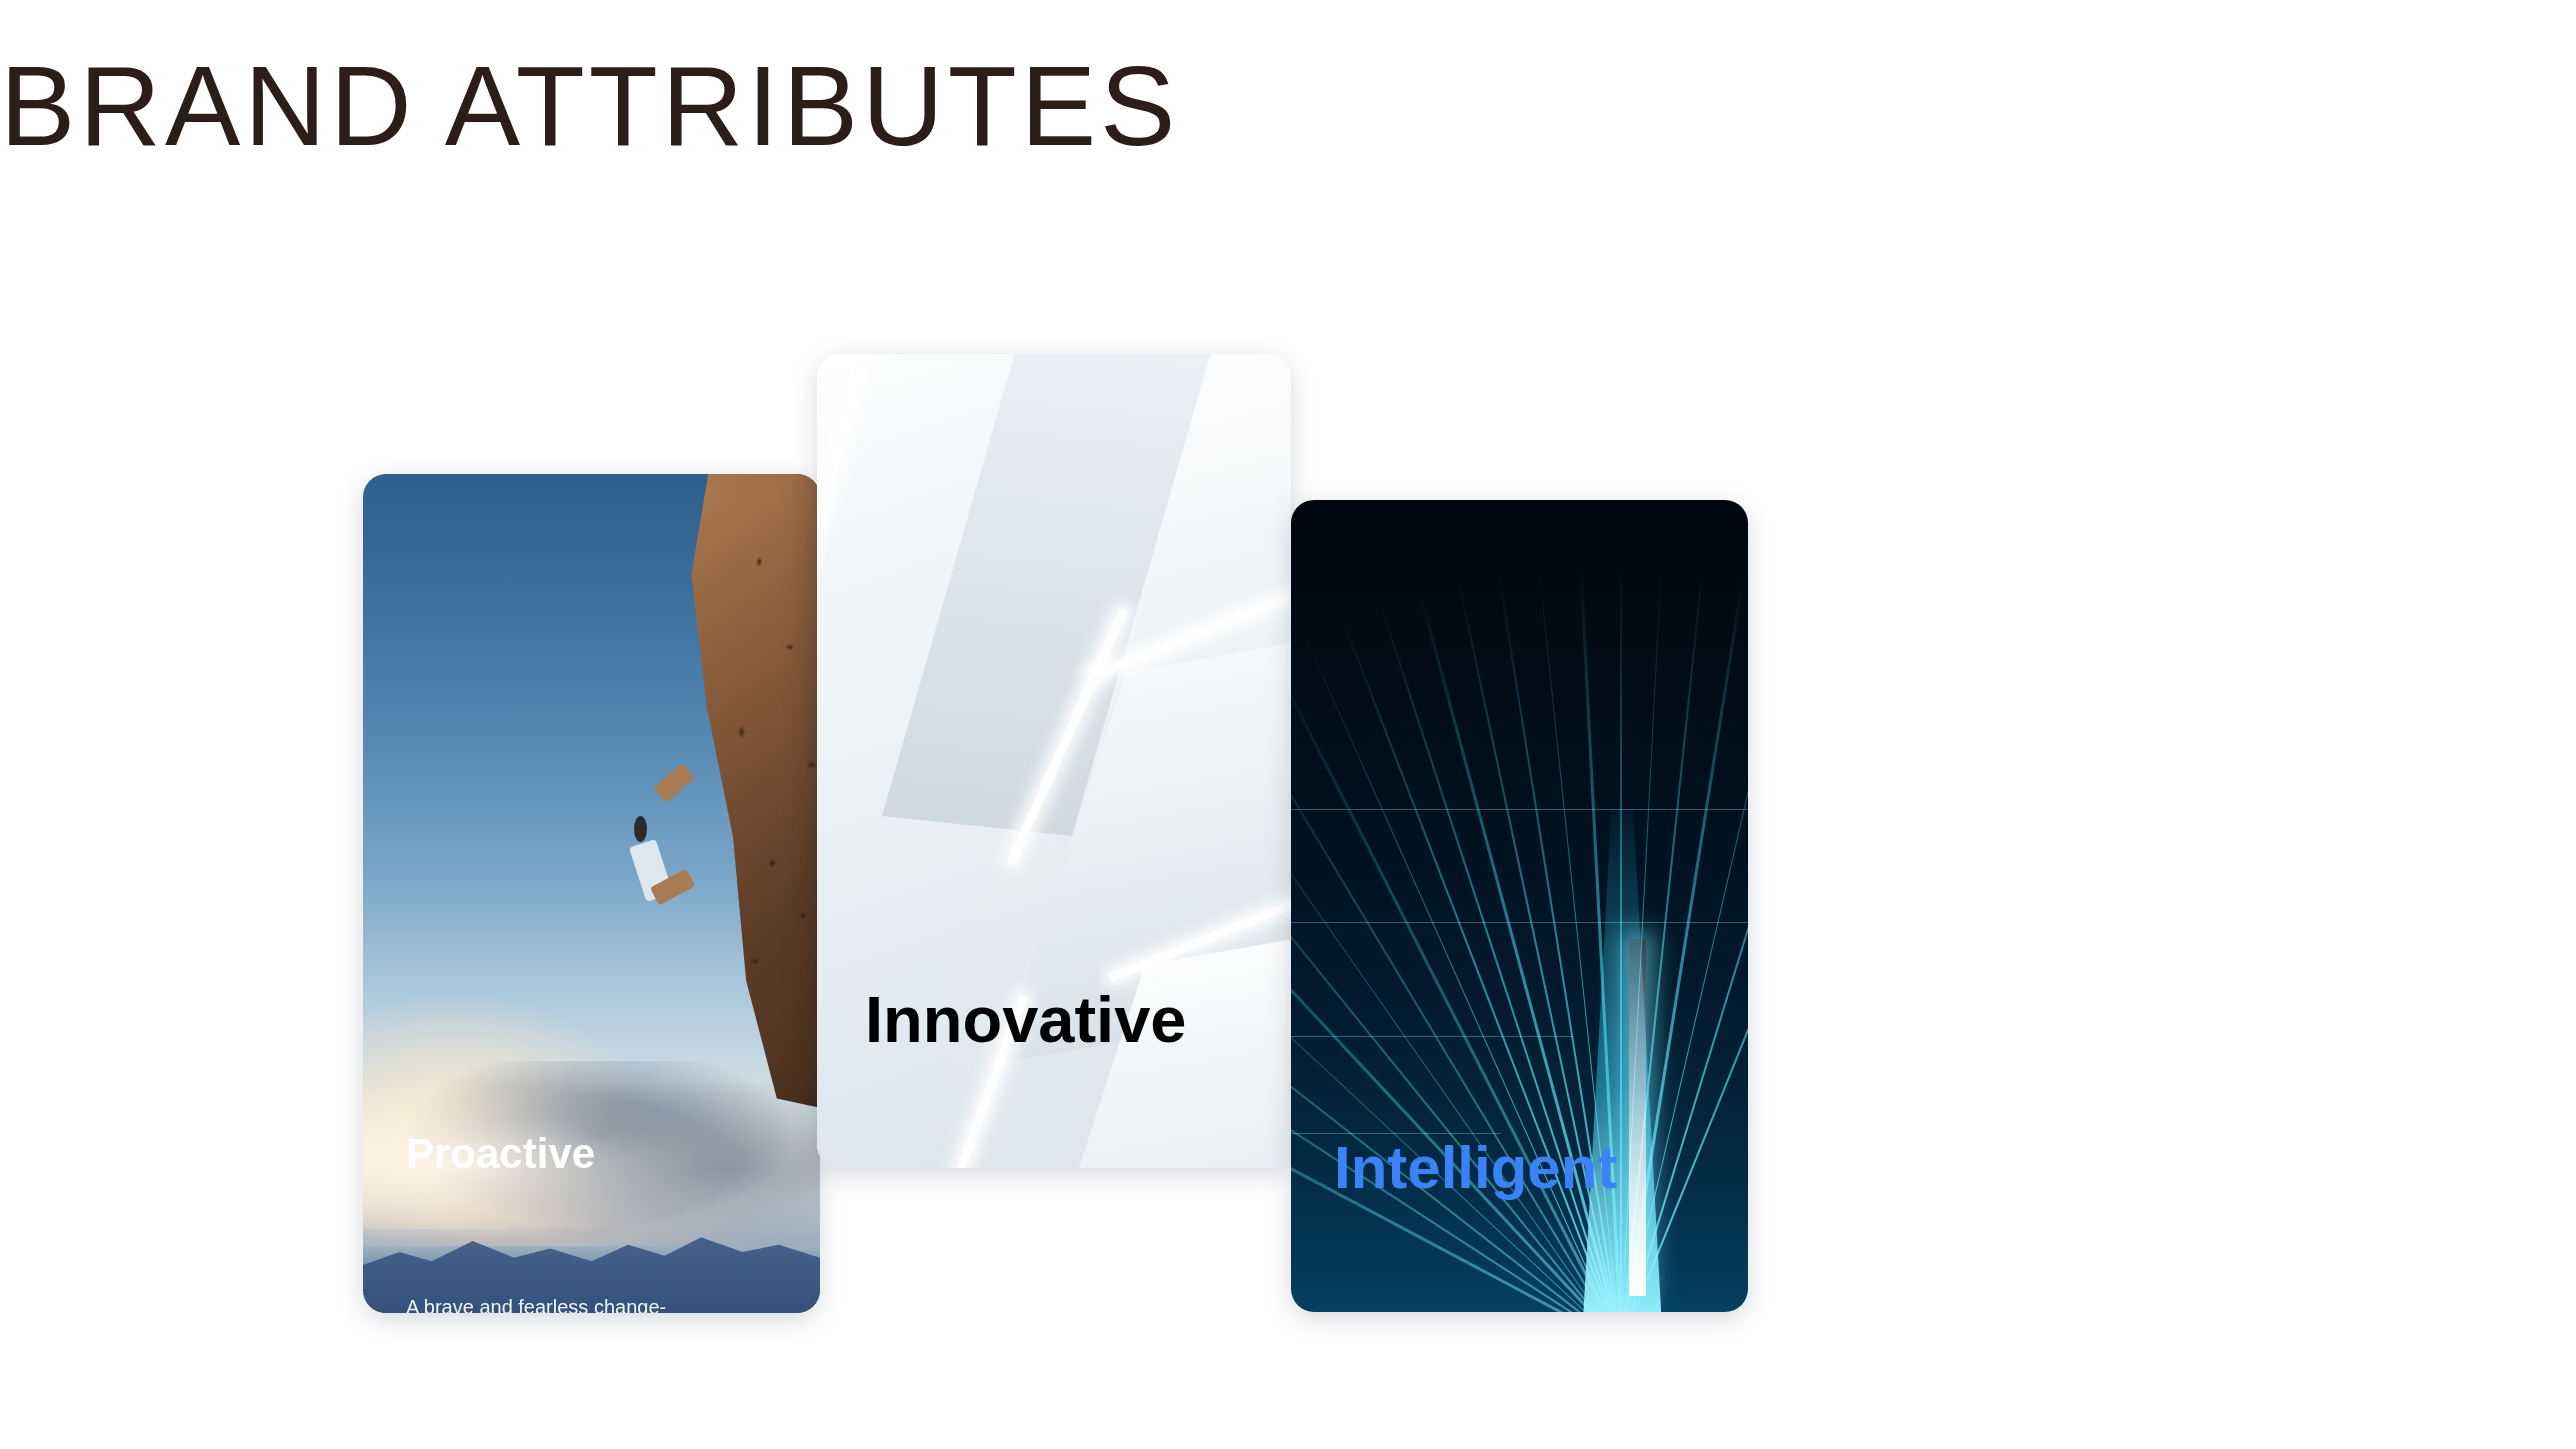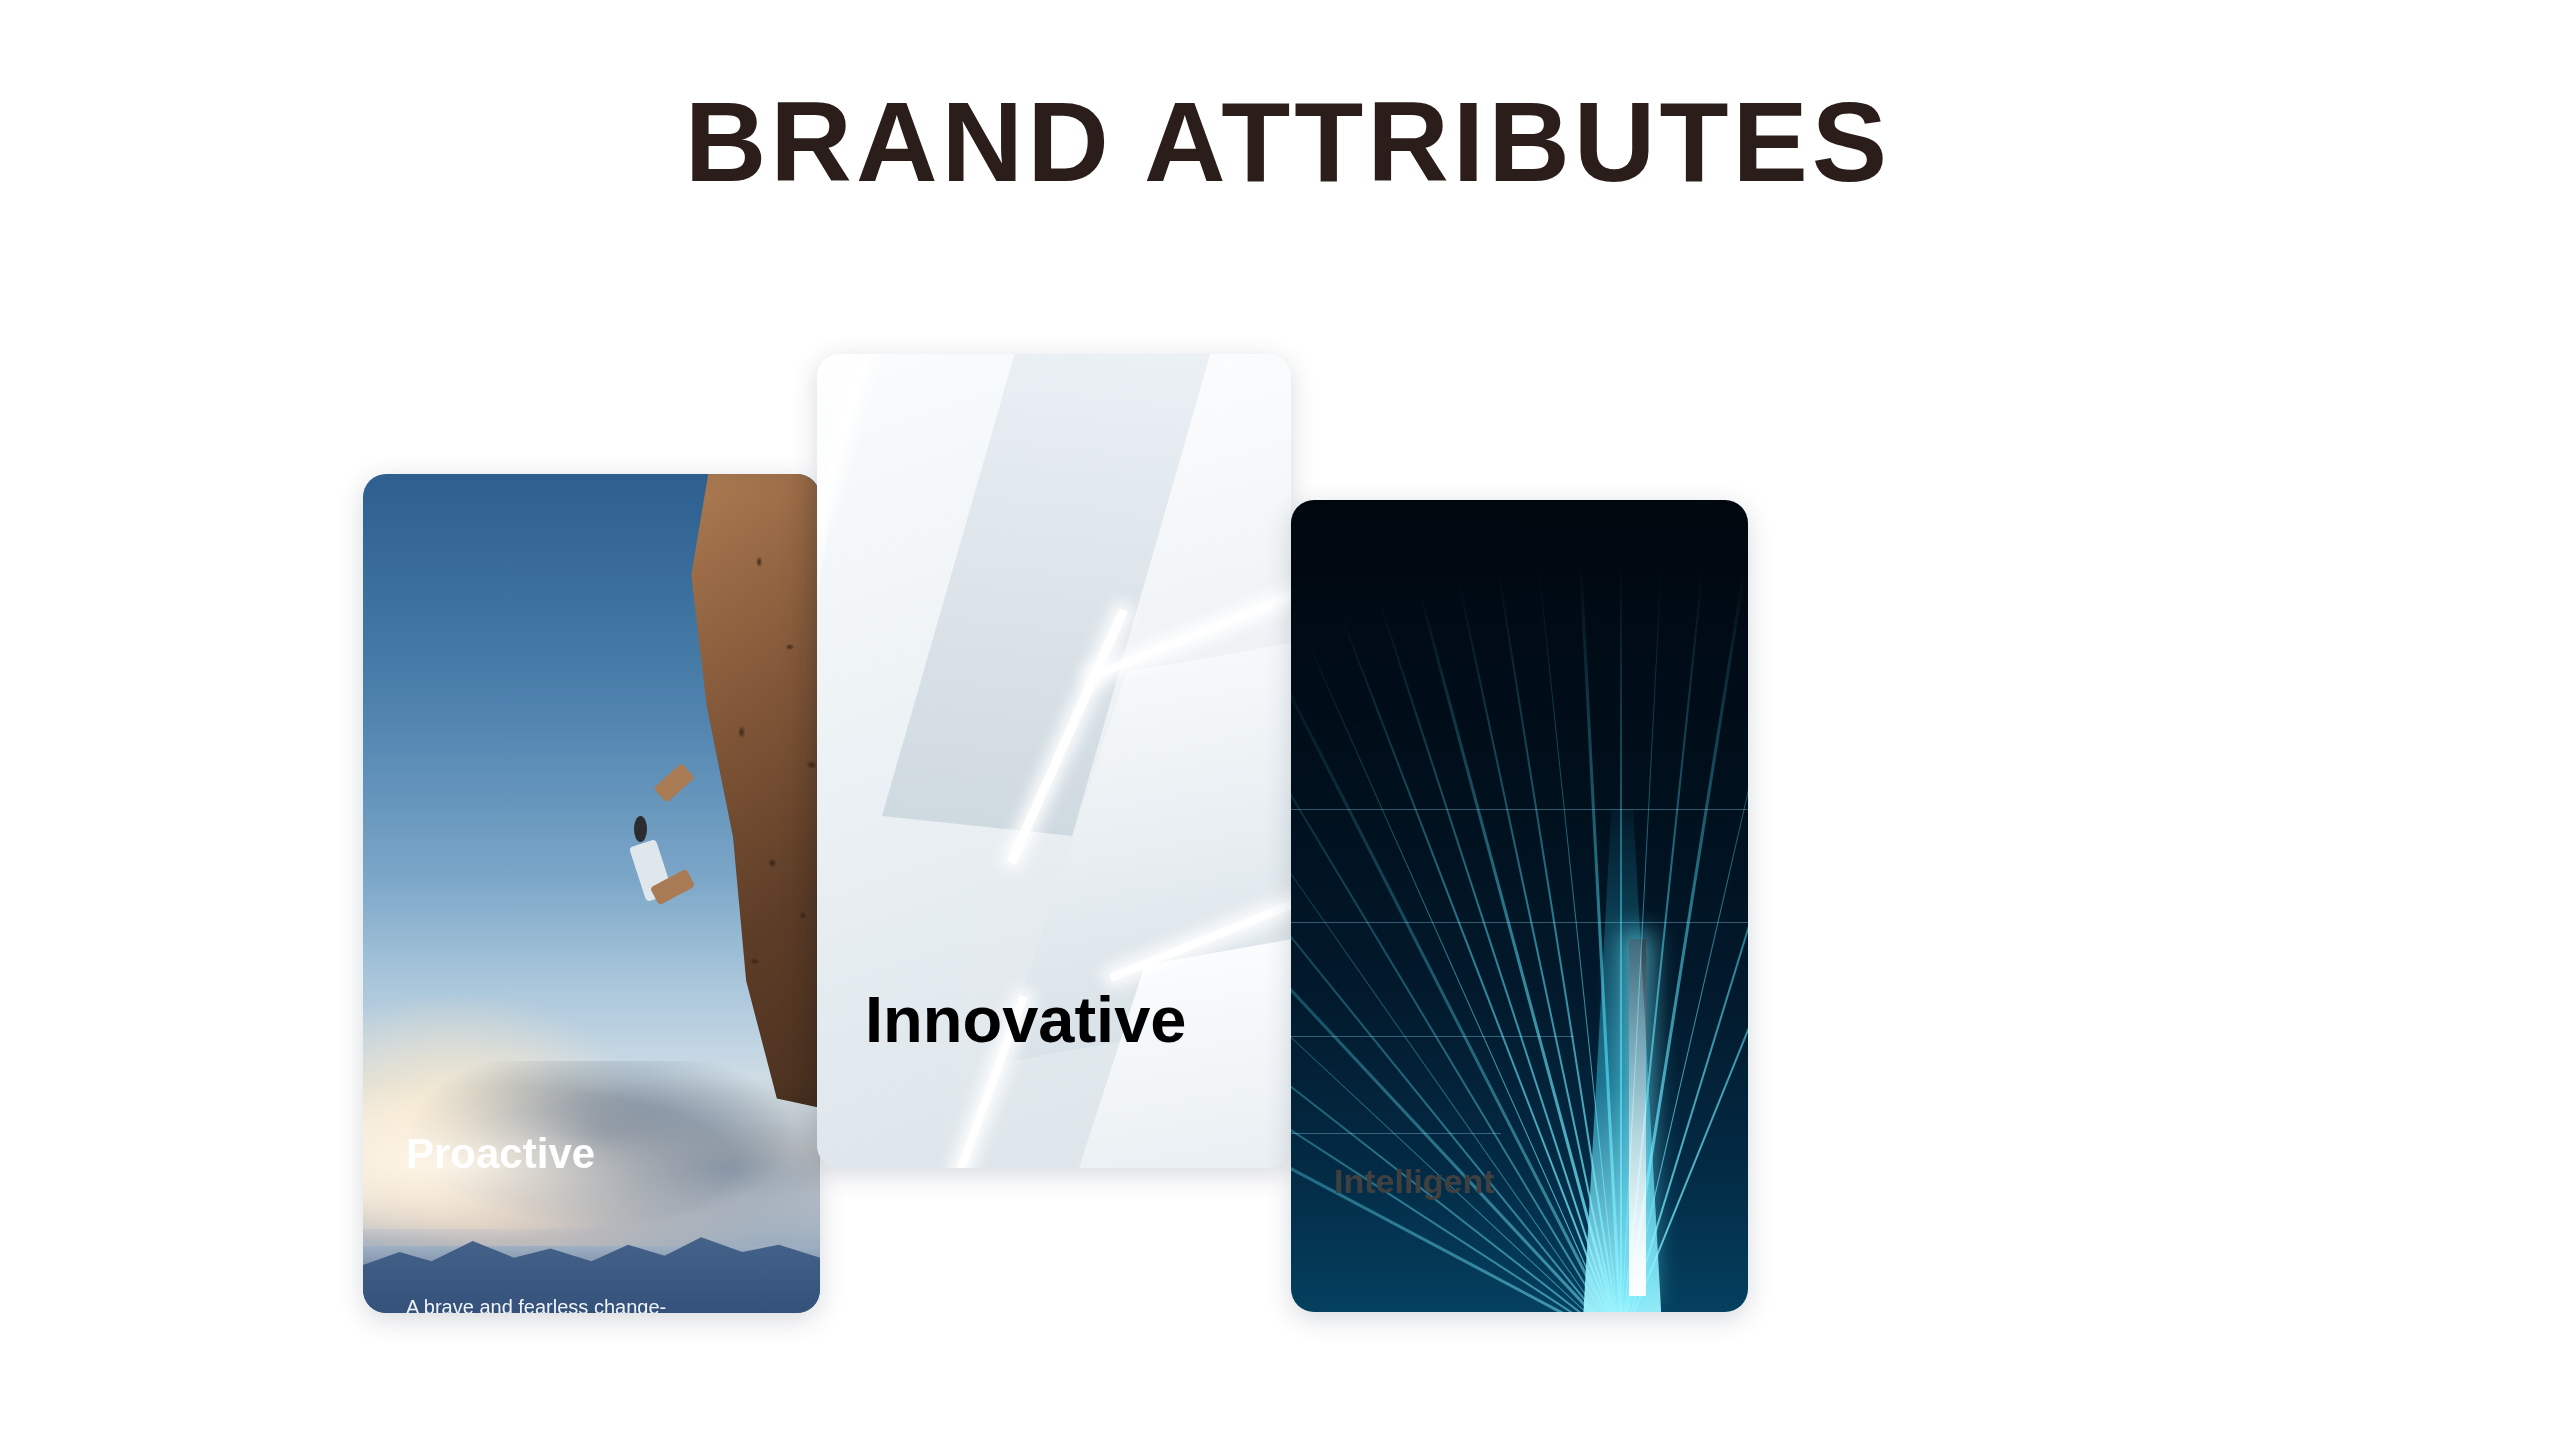--- a/index.html
+++ b/index.html
@@ -13,28 +13,27 @@
     position:relative;
     width:2576px; height:1449px;
     background:#ffffff;
   }
 
   
   .page-title {
     position:absolute;
     left:0; top:47px;
     width:2576px;
-    text-align:center;
+    text-align:left;
     font-size:113px;
-    font-weight:700;
+    font-weight:400;
     letter-spacing:4px;
     color:#2a1d1a;
     line-height:1.05;
     white-space:nowrap;
-    margin-top:36px;
   }
 
   
   .card {
     position:absolute;
     border-radius:23px;
     overflow:hidden;
     box-shadow:0 6.7px 25.5px rgba(40,50,70,.18);
   }
   .card-bg { position:absolute; inset:0; }
@@ -181,21 +180,21 @@
     filter:blur(0.7px);
   }
   #card-intelligent .core {
     position:absolute; left:74%; bottom:2%; width:3.6%; height:44%;
     background:linear-gradient(180deg,rgba(255,255,255,.2),rgba(255,255,255,.98));
     box-shadow:0 0 23px 8px rgba(110,235,255,.55);
   }
   #card-intelligent .hline {
     position:absolute; height:0.7px; background:rgba(150,225,255,.34);
   }
-  #card-intelligent .card-heading { left:43px; top:698px; font-size:34px; color:#404040;
+  #card-intelligent .card-heading { left:43px; top:698px; font-size:60px; color:#3b82f6;
      transform:translateY(-100%); }
 
   
   #card-fashionable {
     left:1768px; top:354px; width:460px; height:811px;
   }
   #card-fashionable .portrait {
     position:absolute; inset:0;
     background:linear-gradient(135deg,#2f6fb4 0%,#2a62a6 40%,#24548f 100%);
   }

